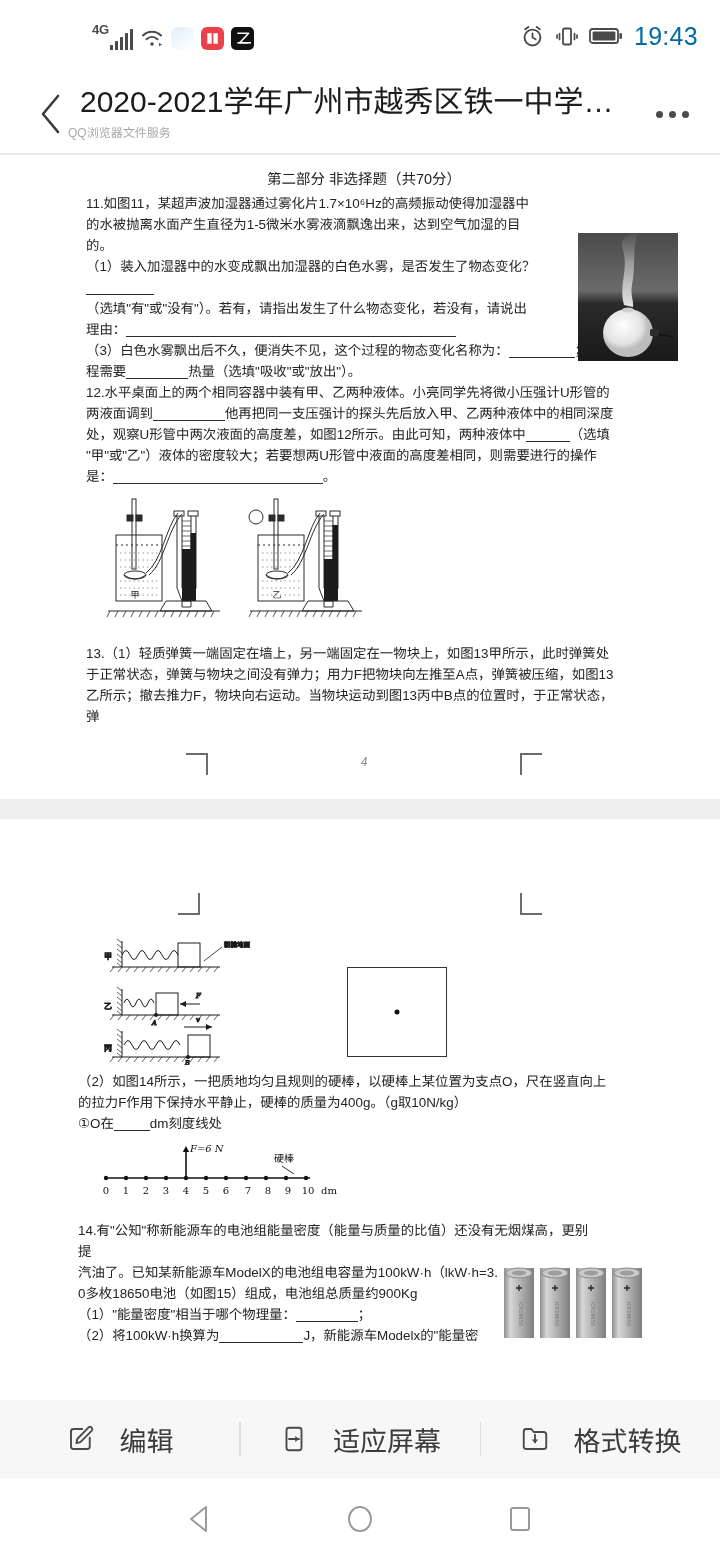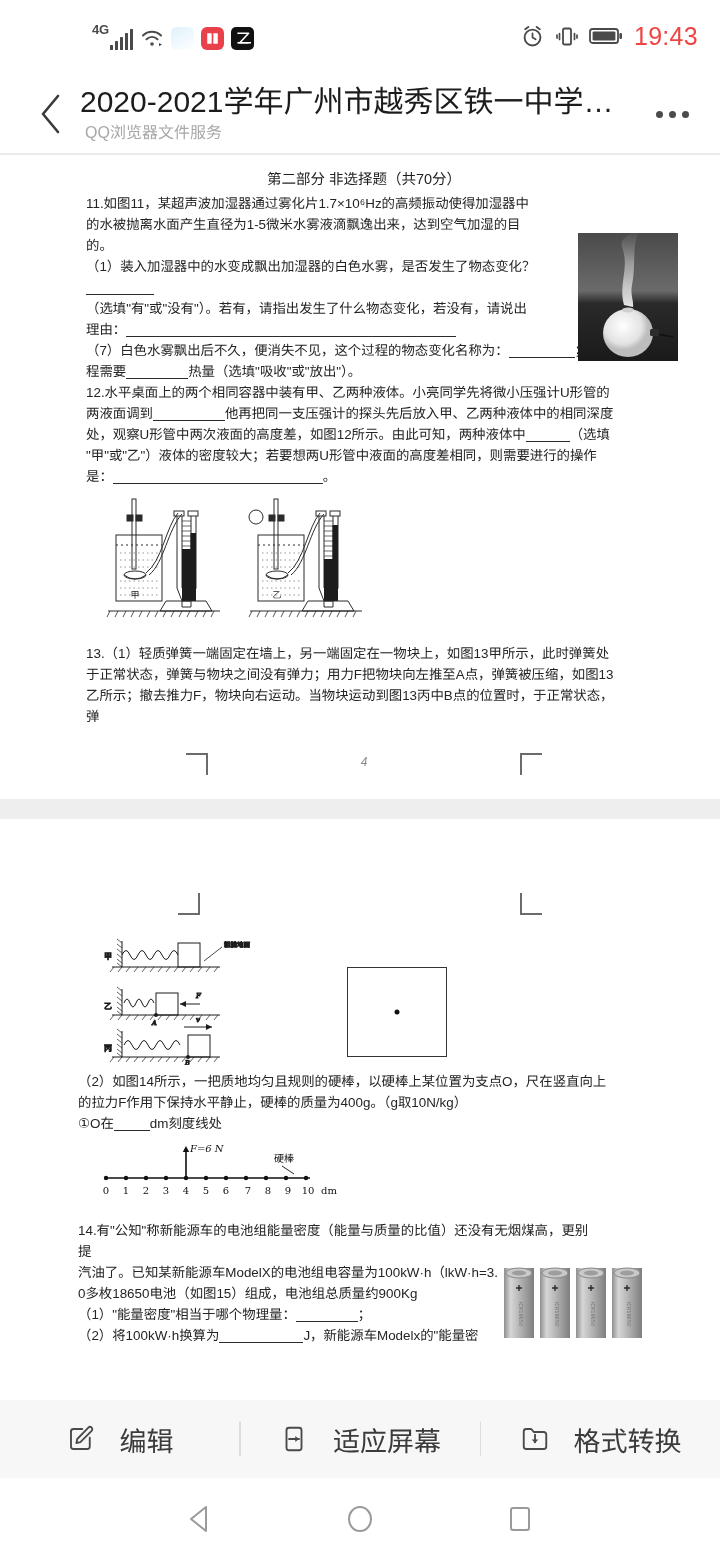--- a/index.html
+++ b/index.html
@@ -22,30 +22,30 @@
   .net4g { display: flex; align-items: flex-end; }
   .net4g .lbl { font-size: 13px; font-weight: bold; color: #4a4a4a; line-height: 1;
                 margin-bottom: 14px; letter-spacing: -0.3px; }
   .bars { display: flex; align-items: flex-end; gap: 1.5px; margin-left: 1px; }
   .bars i { width: 3.5px; background: #4a4a4a; display: block; border-radius: .5px; }
   .bars i:nth-child(1){height:5px} .bars i:nth-child(2){height:9px}
   .bars i:nth-child(3){height:13px} .bars i:nth-child(4){height:17px}
   .bars i:nth-child(5){height:21px}
   .icon-badge { width: 23px; height: 23px; border-radius: 6px; display: flex;
                 align-items: center; justify-content: center; flex: none; }
-  .time { font-size: 25px; color: #ef4444; letter-spacing: .3px; }
+  .time { font-size: 25px; color: #0369a1; letter-spacing: .3px; }
 
   
   .titlebar { position: absolute; top: 72px; left: 0; width: 720px; height: 82px; background: #fff; }
   .back-btn { position: absolute; left: 28px; top: 18px; width: 46px; height: 48px;
               display: flex; align-items: center; justify-content: center; }
   .doc-title { position: absolute; left: 80px; top: 10px; width: 545px;
                font-size: 30px; color: #1c1c1c; white-space: nowrap;
                overflow: hidden; text-overflow: clip; line-height: 40px; }
-  .doc-sub { position: absolute; left: 85px; top: 50px; font-size: 16px; color: #a8a8a8; line-height: 22px; }
+  .doc-sub { position: absolute; left: 68px; top: 50px; font-size: 12px; color: #a8a8a8; line-height: 22px; }
   .more-btn { position: absolute; right: 22px; top: 22px; width: 52px; height: 40px;
               display: flex; align-items: center; justify-content: center; gap: 6px; }
   .more-btn b { width: 7px; height: 7px; border-radius: 50%; background: #4b4b4b; display: block; }
   .tb-sep { position: absolute; top: 153px; left: 0; width: 720px; height: 2px; background: #ebebeb; }
 
   
   .viewer { position: absolute; top: 155px; left: 0; width: 720px; height: 1245px;
             background: #ffffff; overflow: hidden; }
   .page { position: relative; width: 720px; background: #fff; }
   .page-gap { width: 720px; height: 20px; background: #eeeeee; }
@@ -221,21 +221,21 @@
           <div class="doc-text q11-text">
             <div>11.如图11，某超声波加湿器通过雾化片1.7×10⁶Hz的高频振动使得加湿器中</div>
             <div>的水被抛离水面产生直径为1-5微米水雾液滴飘逸出来，达到空气加湿的目</div>
             <div>的。</div>
             <div>（1）装入加湿器中的水变成飘出加湿器的白色水雾，是否发生了物态变化？</div>
             <div><span class="fillline" style="width:68px"></span></div>
             <div>（选填"有"或"没有"）。若有，请指出发生了什么物态变化，若没有，请说出</div>
             <div><span>理由：</span><span class="fillline" style="width:330px"></span></div>
           </div>
           <div class="doc-text wide" style="width:560px">
-            <div><span>（7）白色水雾飘出后不久，便消失不见，这个过程的物态变化名称为：</span><span class="fillline" style="width:66px"></span><span>；该过</span></div>
+            <div><span>（3）白色水雾飘出后不久，便消失不见，这个过程的物态变化名称为：</span><span class="fillline" style="width:66px"></span><span>；该过</span></div>
             <div><span>程需要</span><span class="fillline" style="width:62px"></span><span>热量（选填"吸收"或"放出"）。</span></div>
           </div>
         </div>
 
         <div class="doc-text" style="width:560px">
           <div>12.水平桌面上的两个相同容器中装有甲、乙两种液体。小亮同学先将微小压强计U形管的</div>
           <div><span>两液面调到</span><span class="fillline" style="width:72px"></span><span>他再把同一支压强计的探头先后放入甲、乙两种液体中的相同深度</span></div>
           <div><span>处，观察U形管中两次液面的高度差，如图12所示。由此可知，两种液体中</span><span class="fillline" style="width:44px"></span><span>（选填</span></div>
           <div>"甲"或"乙"）液体的密度较大；若要想两U形管中液面的高度差相同，则需要进行的操作</div>
           <div><span>是：</span><span class="fillline" style="width:210px"></span><span>。</span></div>

